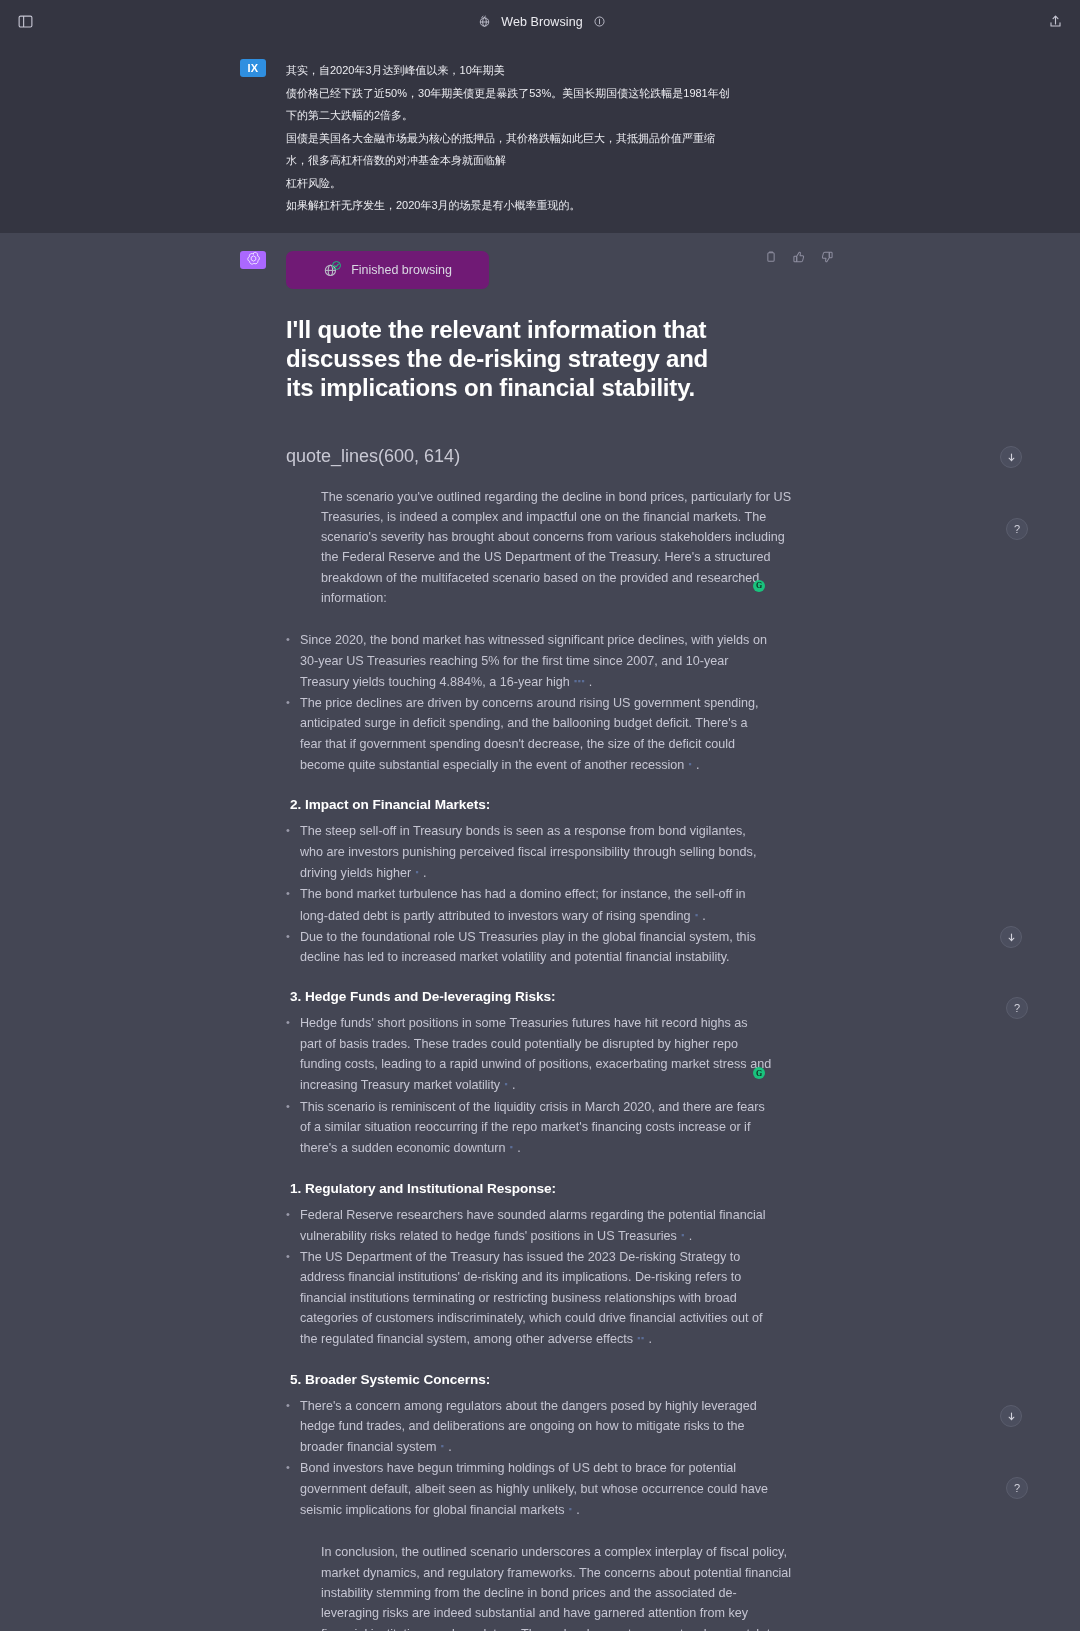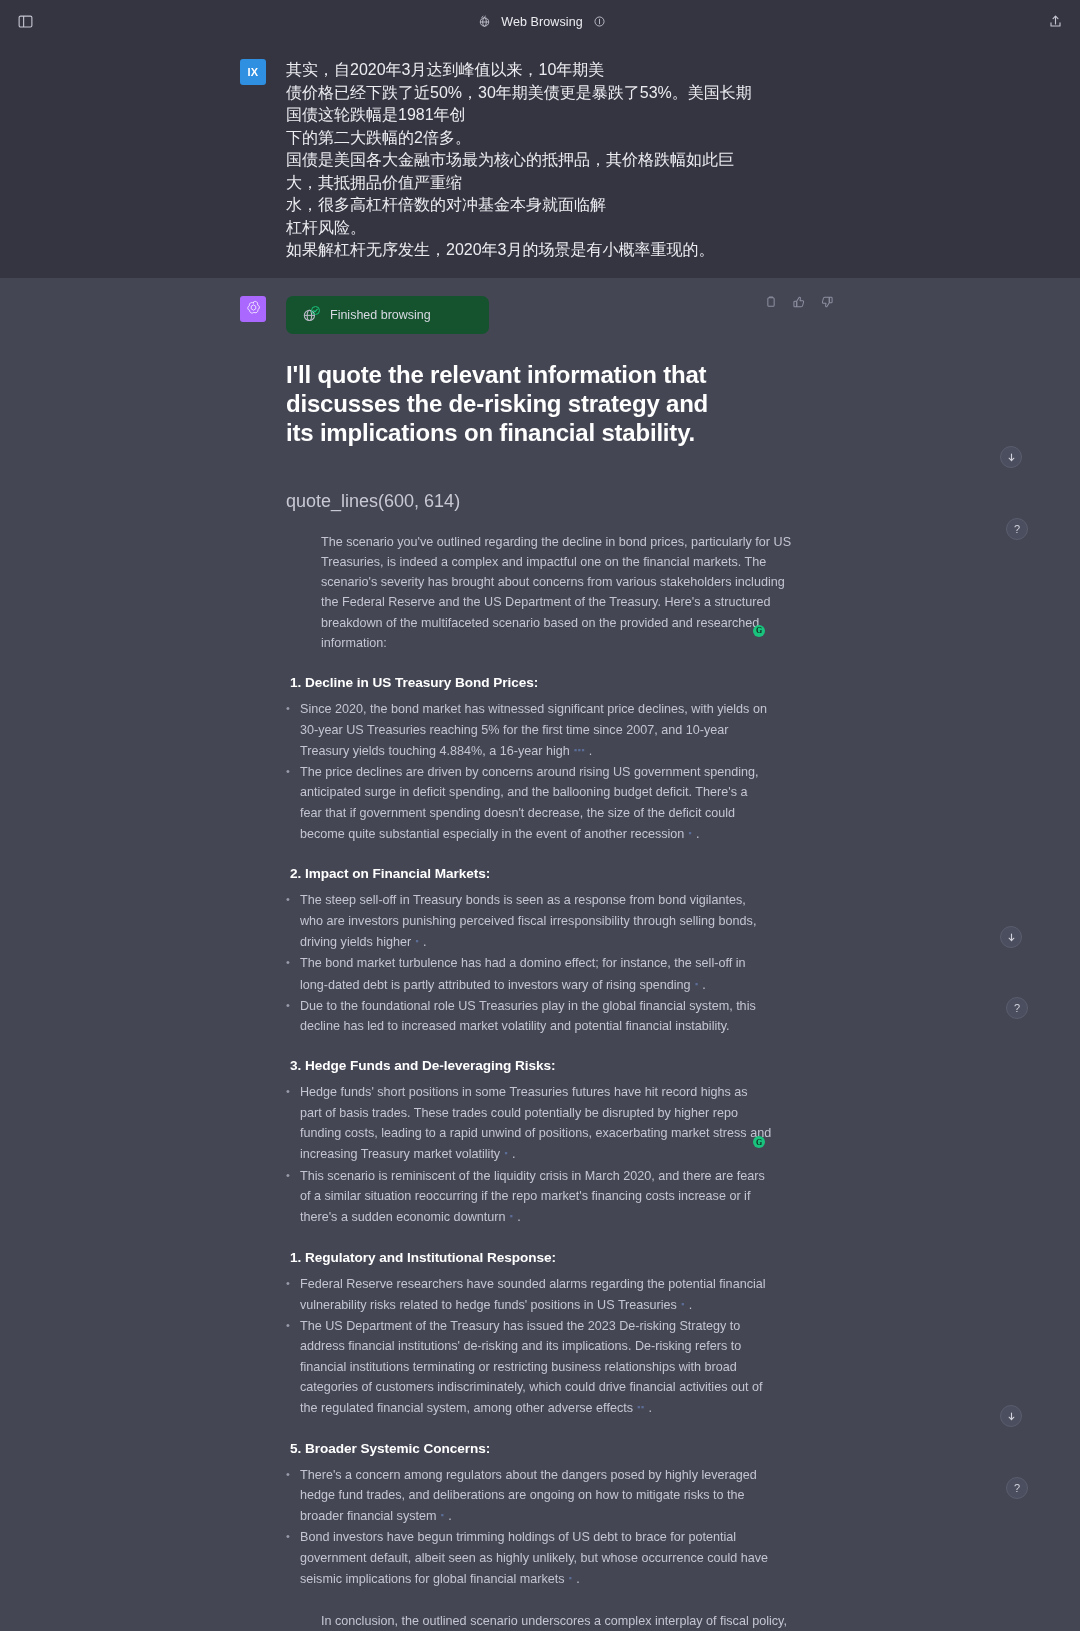--- a/index.html
+++ b/index.html
@@ -54,50 +54,51 @@
     display: flex;
     gap: 16px;
     padding: 16px 0 16px 0;
     position: relative;
   }
   .msg-user { background: #343541; }
   .msg-assistant { background: #444654; }
 
   .avatar-col { width: 30px; margin-left: 240px; flex: 0 0 30px; }
   .avatar {
-    width: 26px; height: 26px;
+    width: 26px; height: 18px;
     border-radius: 3px;
     display: flex; align-items: center; justify-content: center;
     font-size: 11px; font-weight: 700; color: #fff;
     letter-spacing: .3px;
   }
   .avatar-user { background: #2f8fe0; }
   .avatar-assistant { background: #ab68ff; }
 
   .content-col { flex: 1 1 auto; max-width: 520px; }
 
   
   .user-text {
-    font-size: 16px;
+    font-size: 11px;
     line-height: 22.5px;
     color: #ececf1;
     white-space: pre-wrap;
     width: 470px;
   }
 
   
   .browse-pill {
     display: inline-flex;
     align-items: center;
     gap: 12px;
-    background: #14532d;
+    background: #701a75;
     border-radius: 7px;
     padding: 11px 16px;
     width: 203px;
     margin-bottom: 26px;
+    justify-content: center;
   }
   .browse-pill-label { font-size: 12.5px; color: #d9d9e3; }
 
   .action-icons {
     position: absolute;
     right: 243px;
     top: 14px;
     display: flex;
     gap: 8px;
   }
@@ -287,21 +288,20 @@
         
         <div class="mono-note">quote_lines(600, 614)</div>
 
         
         <div style="position:relative;">
           <p class="para">The scenario you've outlined regarding the decline in bond prices, particularly for US Treasuries, is indeed a complex and impactful one on the financial markets. The scenario's severity has brought about concerns from various stakeholders including the Federal Reserve and the US Department of the Treasury. Here's a structured breakdown of the multifaceted scenario based on the provided and researched information:</p>
           <span class="g-badge" style="left:467px; top:93px;">G</span>
         </div>
 
         
-        <h3 class="section-title">1. Decline in US Treasury Bond Prices:</h3>
         <ul class="bullets">
           <li><span>Since 2020, the bond market has witnessed significant price declines, with yields on 30-year US Treasuries reaching 5% for the first time since 2007, and 10-year Treasury yields touching 4.884%, a 16-year high</span><span class="cite">▪▪▪</span>.</li>
           <li><span>The price declines are driven by concerns around rising US government spending, anticipated surge in deficit spending, and the ballooning budget deficit. There's a fear that if government spending doesn't decrease, the size of the deficit could become quite substantial especially in the event of another recession</span><span class="cite">▪</span>.</li>
         </ul>
 
         
         <h3 class="section-title">2. Impact on Financial Markets:</h3>
         <ul class="bullets">
           <li><span>The steep sell-off in Treasury bonds is seen as a response from bond vigilantes, who are investors punishing perceived fiscal irresponsibility through selling bonds, driving yields higher</span><span class="cite">▪</span>.</li>
           <li><span>The bond market turbulence has had a domino effect; for instance, the sell-off in long-dated debt is partly attributed to investors wary of rising spending</span><span class="cite">▪</span>.</li>

